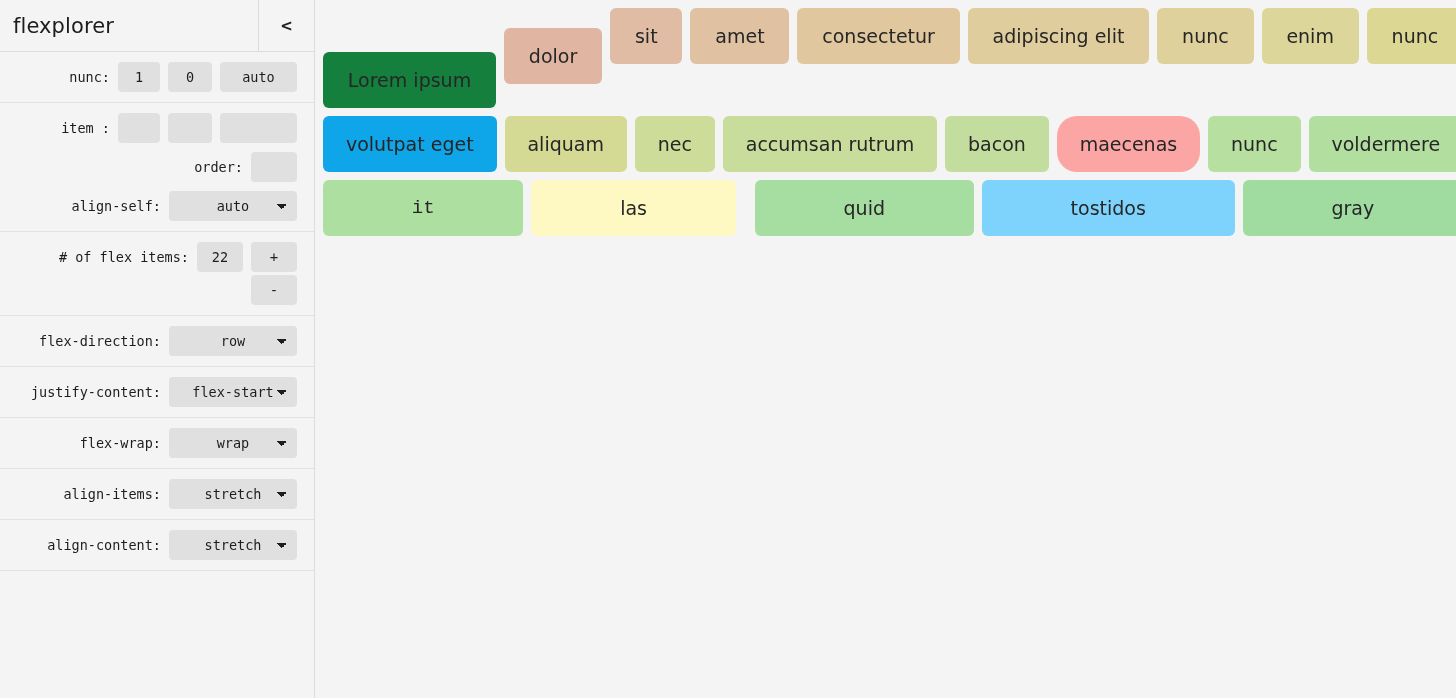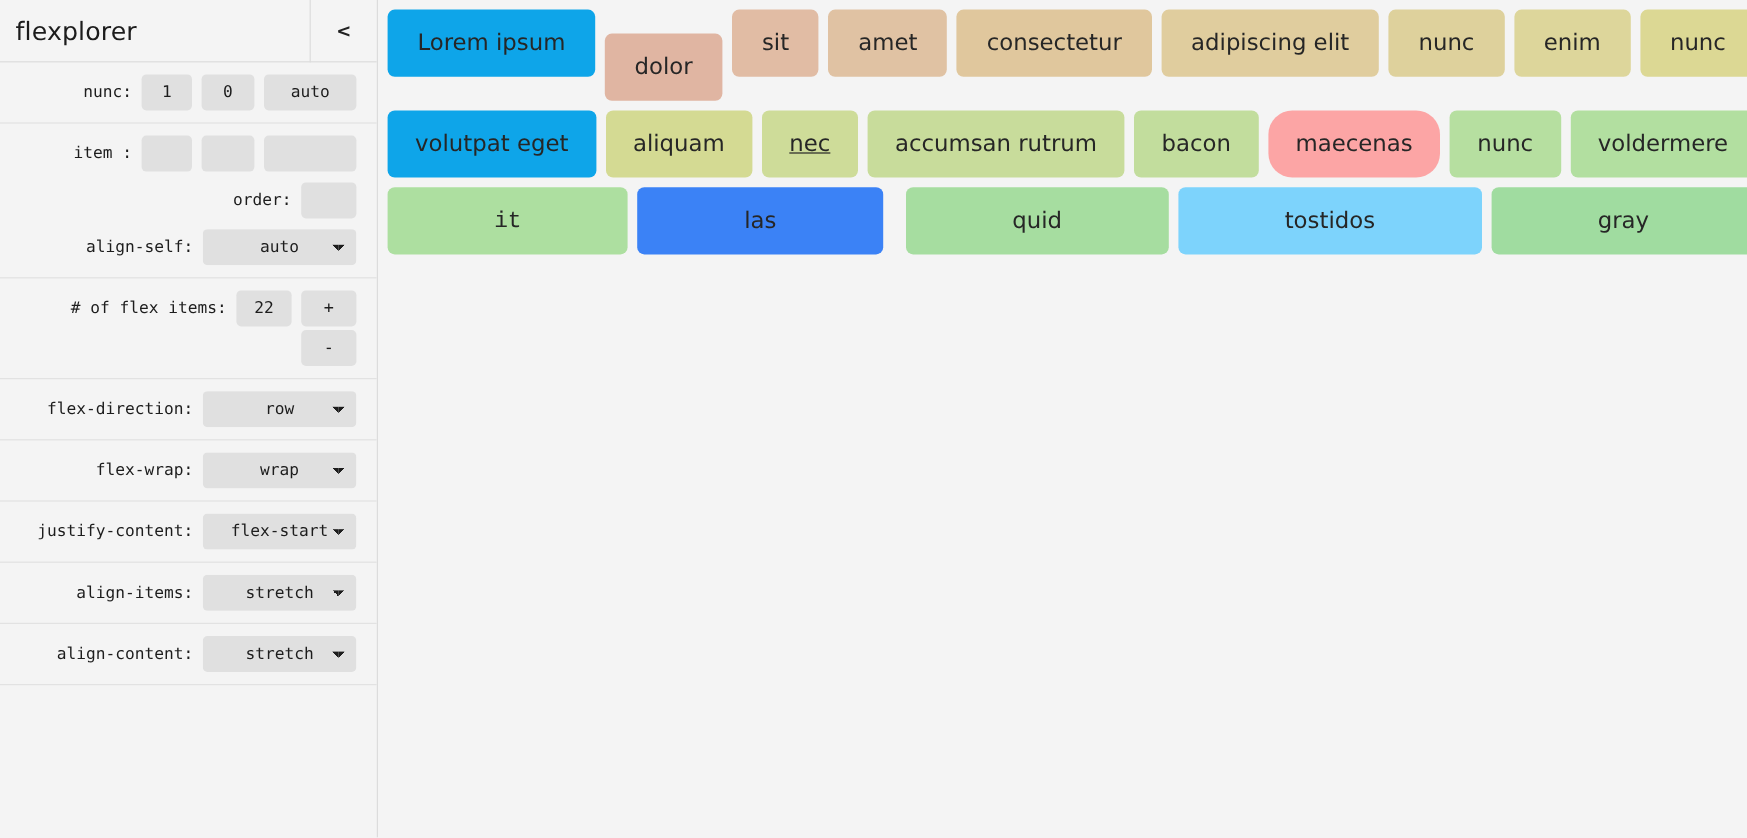--- a/index.html
+++ b/index.html
@@ -224,32 +224,32 @@
       <div class="sb-row">
         <span class="sb-label">flex-direction:</span>
         <select class="sel">
           <option>row</option>
         </select>
       </div>
     </div>
 
     <div class="sb-section">
       <div class="sb-row">
+        <span class="sb-label">justify-content:</span>
+        <select class="sel">
+          <option>flex-start</option>
+        </select>
+      </div>
+    </div>
+
+    <div class="sb-section">
+      <div class="sb-row">
         <span class="sb-label">flex-wrap:</span>
         <select class="sel">
           <option>wrap</option>
-        </select>
-      </div>
-    </div>
-
-    <div class="sb-section">
-      <div class="sb-row">
-        <span class="sb-label">justify-content:</span>
-        <select class="sel">
-          <option>flex-start</option>
         </select>
       </div>
     </div>
 
     <div class="sb-section">
       <div class="sb-row">
         <span class="sb-label">align-items:</span>
         <select class="sel">
           <option>stretch</option>
         </select>
@@ -262,38 +262,38 @@
         <select class="sel">
           <option>stretch</option>
         </select>
       </div>
     </div>
 
   </div>
 
   <div id="main">
     <div id="flex-container">
-        <div class="flex-item" style="background: #0ea5e9;">Lorem ipsum</div>
+        <div class="flex-item" style="background: #15803d; margin-top: 44px;">Lorem ipsum</div>
         <div class="flex-item" style="background: rgb(224, 181, 162); margin-top: 20px;">dolor</div>
         <div class="flex-item" style="background: rgb(225, 188, 164);">sit</div>
         <div class="flex-item" style="background: rgb(224, 194, 163);">amet</div>
         <div class="flex-item" style="background: rgb(224, 199, 157);">consectetur</div>
         <div class="flex-item" style="background: rgb(224, 205, 158);">adipiscing elit</div>
         <div class="flex-item" style="background: rgb(222, 209, 156);">nunc</div>
         <div class="flex-item" style="background: rgb(221, 214, 155);">enim</div>
         <div class="flex-item" style="background: rgb(220, 216, 148);">nunc</div>
         <div class="flex-item" style="background: #0ea5e9;">volutpat eget</div>
         <div class="flex-item" style="background: rgb(212, 218, 147);">aliquam</div>
-        <div class="flex-item" style="background: rgb(206, 220, 153); text-decoration: underline;">nec</div>
+        <div class="flex-item" style="background: rgb(206, 220, 153);">nec</div>
         <div class="flex-item" style="background: rgb(200, 220, 155);">accumsan rutrum</div>
         <div class="flex-item" style="background: rgb(194, 221, 157);">bacon</div>
         <div class="flex-item" style="background: #fca5a5; border-radius: 20px;">maecenas</div>
         <div class="flex-item" style="background: rgb(182, 223, 160);">nunc</div>
         <div class="flex-item" style="background: rgb(178, 223, 160);">voldermere</div>
         <div class="flex-item" style="background: rgb(173, 223, 160); font-family: Liberation Mono, monospace;">it</div>
-        <div class="flex-item" style="background: #3b82f6;">las</div>
+        <div class="flex-item" style="background: #fef9c3;">las</div>
         <div class="flex-item" style="background: rgb(166, 221, 160); margin-left: 11px;">quid</div>
         <div class="flex-item" style="background: #7dd3fc;">tostidos</div>
         <div class="flex-item" style="background: rgb(160, 220, 160);">gray</div>
       </div>
   </div>
 
 </div>
 
 </body></html>

